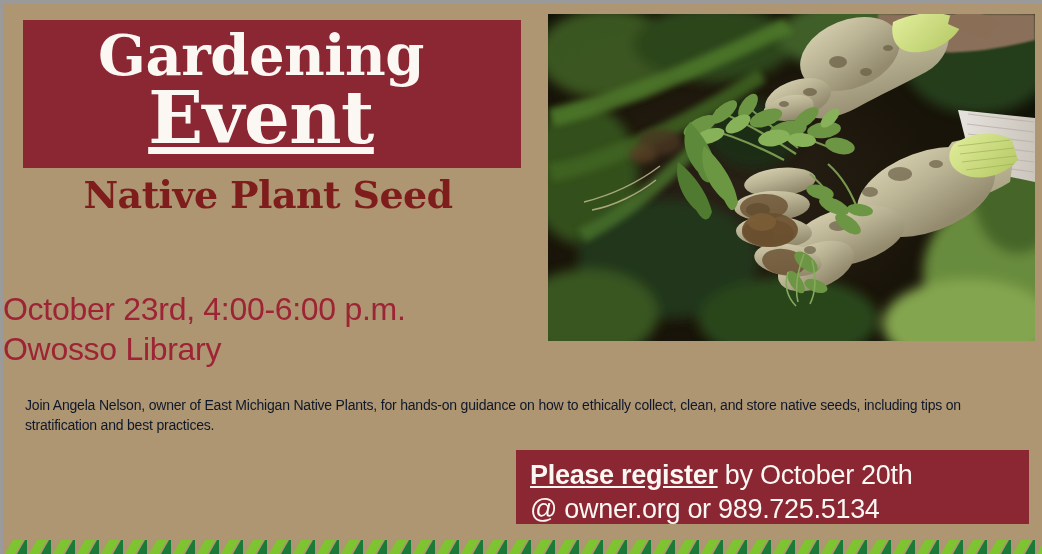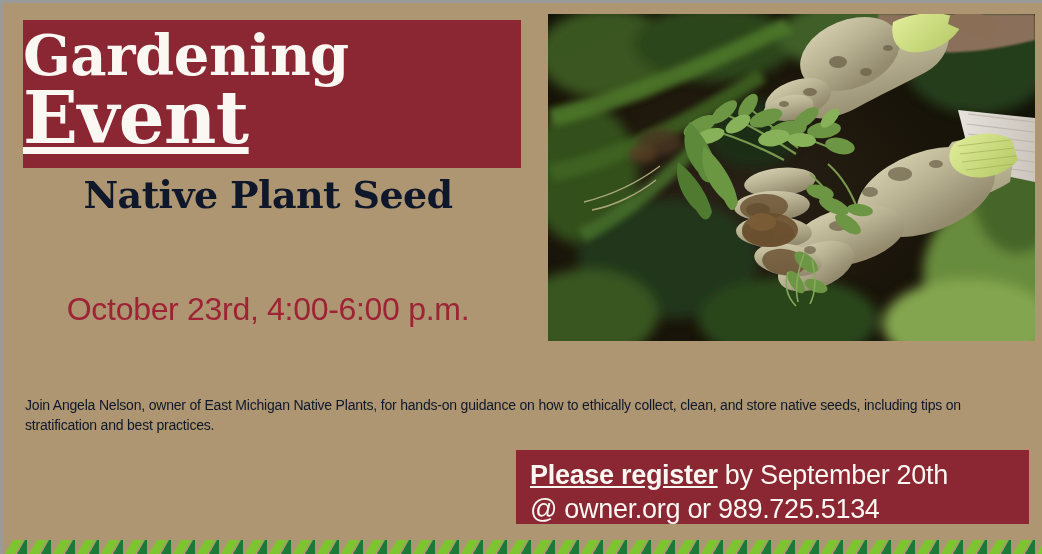--- a/index.html
+++ b/index.html
@@ -33,21 +33,21 @@
 
   .title-banner {
     position: absolute;
     left: 20px;
     top: 17px;
     width: 498px;
     height: 148px;
     background: #8b2633;
     box-sizing: border-box;
     padding: 6px 22px 0 0;
-    text-align: left;
+    text-align: center;
   }
   .title-line {
     font-family: "DejaVu Serif", "Liberation Serif", serif;
     font-weight: bold;
     color: #fbf7f2;
     font-size: 55px;
     line-height: 0.98;
     letter-spacing: -0.5px;
     display: block;
     margin: 0;
@@ -56,33 +56,33 @@
   .title-line.line2 { font-size: 72px; text-decoration: underline; }
 
   .subtitle {
     position: absolute;
     left: 0;
     top: 172px;
     width: 530px;
     text-align: center;
     font-family: "DejaVu Serif", "Liberation Serif", serif;
     font-weight: bold;
-    color: #0f172a;
+    color: #7f1d1d;
     font-size: 38px;
     line-height: 1.06;
     letter-spacing: -0.6px;
   }
   .subtitle span { display: block; }
 
   .datetime {
     position: absolute;
     left: 0;
     top: 286px;
     width: 530px;
-    text-align: center;
+    text-align: left;
     color: #9d2335;
     font-size: 32px;
     line-height: 1.26;
     letter-spacing: -0.3px;
   }
   .datetime span { display: block; }
 
   .body-copy {
     position: absolute;
     left: 22px;
@@ -147,20 +147,21 @@
       <span class="title-line line1">Gardening</span>
       <span class="title-line line2">Event</span>
     </div>
 
     <div class="subtitle">
       <span>Native Plant Seed</span>
     </div>
 
     <div class="datetime">
       <span>October 23rd, 4:00-6:00 p.m.</span>
+      <span>Owosso Library</span>
     </div>
   </div>
 
   <p class="body-copy">Join Angela Nelson, owner of East Michigan Native Plants, for hands-on guidance on how to ethically collect, clean, and store native seeds, including tips on stratification and best practices.</p>
 
   <div class="photo-frame">
     <svg viewBox="0 0 487 327" preserveAspectRatio="none" aria-hidden="true">
       <defs>
         <radialGradient id="soil" cx="38%" cy="55%" r="78%">
           <stop offset="0%" stop-color="#2a2117"></stop>
@@ -358,21 +359,21 @@
         <ellipse cx="222" cy="216" rx="28" ry="17" fill="#6a4f2e" opacity="0.9"></ellipse>
         <ellipse cx="214" cy="208" rx="14" ry="9" fill="#7d5f38" opacity="0.8"></ellipse>
       </g>
 
       <rect width="487" height="327" fill="none"></rect>
       <rect x="0" y="0" width="487" height="327" fill="url(#soil)" opacity="0"></rect>
     </svg>
   </div>
 
   <div class="register-box">
-    <span class="rline"><span class="bold">Please register</span><span> by September 20th</span></span>
+    <span class="rline"><span class="bold">Please register</span><span> by October 20th</span></span>
     <span class="rline">@ owner.org or 989.725.5134</span>
   </div>
 
   <div class="stripe">
     <svg width="1042" height="22" viewBox="0 0 1042 22" aria-hidden="true">
       <defs>
         <pattern id="chev" x="0" y="0" width="24" height="22" patternUnits="userSpaceOnUse">
           <rect width="24" height="22" fill="#ad9671"></rect>
           <polygon points="2,22 10,8 20,8 12,22" fill="#7cc52e"></polygon>
           <polygon points="14,22 22,8 32,8 24,22" fill="#1a7a36"></polygon>

